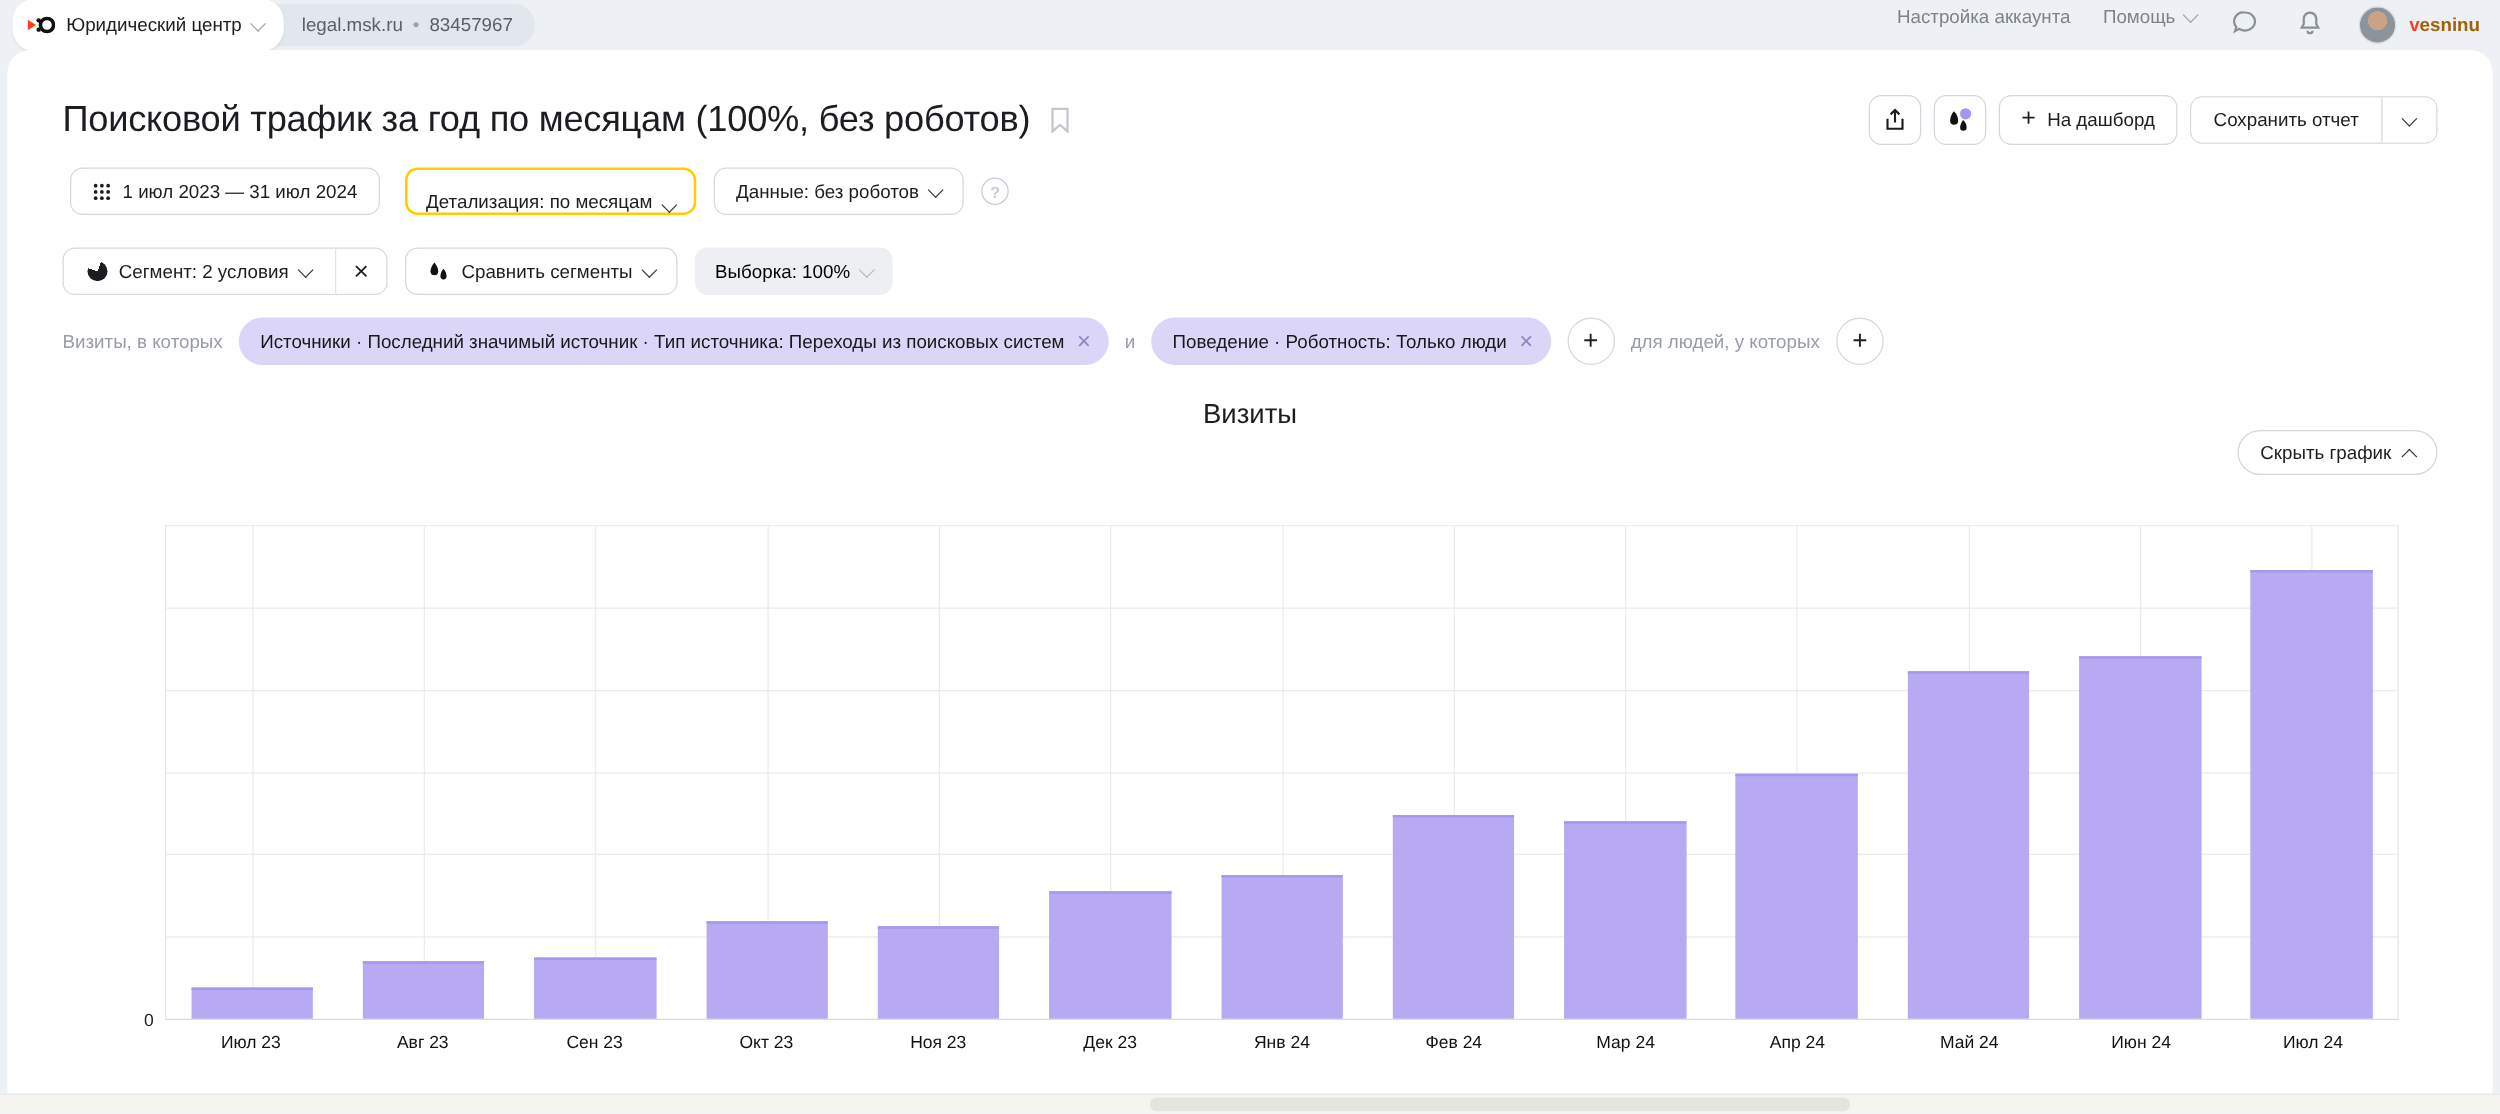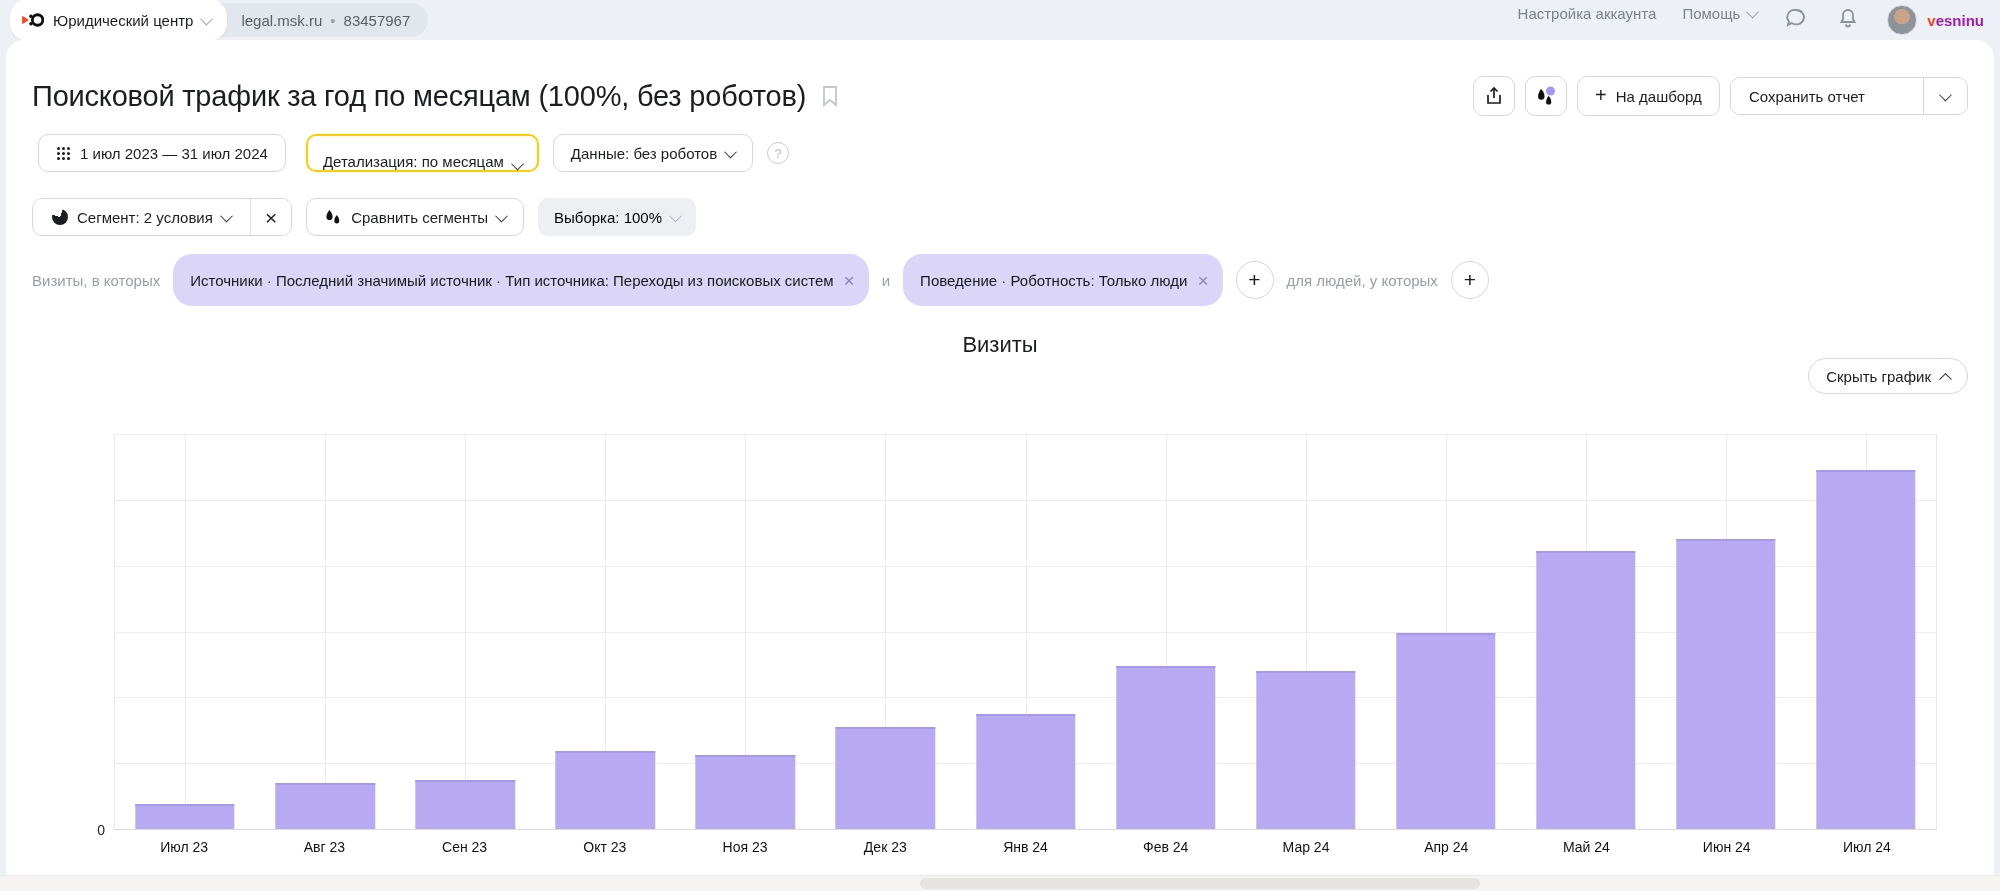--- a/index.html
+++ b/index.html
@@ -13,56 +13,56 @@
   .counter-group { display:inline-flex; align-items:center; background:#e2e7ee; border-radius:18px; height:34px; }
   .counter-pill { display:inline-flex; align-items:center; gap:9px; background:#fff; border-radius:18px; height:42px; padding:0 16px 0 12px; box-shadow:0 1px 2px rgba(40,50,70,.08); cursor:pointer; }
   .counter-name { font-size:15px; font-weight:500; }
   .counter-id { display:inline-flex; align-items:center; gap:8px; padding:0 18px 0 14px; font-size:15px; color:#5b6068; }
   .counter-id .dot { color:#9aa0a8; }
   .topbar-right { margin-left:auto; display:flex; align-items:flex-start; gap:26px; }
   .top-link { font-size:15px; color:#7d828b; cursor:pointer; display:inline-flex; align-items:center; gap:8px; }
   .icon-btn-plain { width:26px; height:26px; display:inline-flex; align-items:center; justify-content:center; cursor:pointer; }
   .user { display:inline-flex; align-items:center; gap:10px; cursor:pointer; }
   .avatar { width:30px; height:30px; border-radius:50%; background:radial-gradient(circle at 50% 38%, #caa285 0 34%, #8d939b 35% 100%), linear-gradient(#b7bdc4,#6f757d); background-blend-mode:normal; border:1px solid #d6d9de; }
-  .username { font-size:15px; font-weight:700; color:#a21caf; display:inline-block; }
+  .username { font-size:15px; font-weight:700; color:#a16207; display:inline-block; }
   .username::first-letter { color:#fc3f1d; }
   
   .chev { width:9px; height:9px; border-right:1.8px solid #6f7publi680; border-right:1.8px solid #6f7480; border-bottom:1.8px solid #6f7480; transform:rotate(45deg) translate(-1px,-1px); display:inline-block; }
   .chev.up { transform:rotate(225deg) translate(-2px,-2px); }
   .chev.gray { border-color:#9aa0a8; }
   .chev.dark { border-color:#33353a; }
   
-  .card { position:absolute; top:40px; left:6px; right:6px; bottom:16px; background:#fff; border-radius:18px 18px 0 0; padding:0 26px; }
+  .card { position:absolute; top:40px; left:6px; right:6px; bottom:16px; background:#fff; border-radius:18px 18px 0 0; padding:0 44px; }
   .title-row { display:flex; align-items:center; margin-top:34px; height:44px; }
   h1 { font-size:29px; font-weight:500; letter-spacing:-.2px; }
   .bookmark { margin-left:14px; cursor:pointer; display:inline-flex; }
   .title-actions { margin-left:auto; display:flex; align-items:center; gap:10px; }
   .sq-btn { width:42px; height:40px; border:1px solid #d5d7dc; border-radius:10px; background:#fff; display:inline-flex; align-items:center; justify-content:center; cursor:pointer; position:relative; }
   .btn { height:40px; border:1px solid #d5d7dc; border-radius:10px; background:#fff; display:inline-flex; align-items:center; gap:9px; padding:0 17px; font-size:15px; cursor:pointer; white-space:nowrap; }
-  .split { display:inline-flex; border:1px solid #d5d7dc; border-radius:10px; overflow:hidden; height:38px;gap:40px; }
+  .split { display:inline-flex; border:1px solid #d5d7dc; border-radius:10px; overflow:hidden; height:38px; }
   .split .main { padding:0 18px; display:inline-flex; align-items:center; font-size:15px; cursor:pointer; background:#fff; }
   .split .arrow { width:44px; display:inline-flex; align-items:center; justify-content:center; border-left:1px solid #d5d7dc; cursor:pointer; background:#fff; }
   .plus-glyph { font-size:20px; font-weight:400; line-height:1; margin-top:-2px; }
   
   .filter-row { display:flex; align-items:center; margin-top:16px; gap:14px; }
   .filter-row.second { margin-top:26px; }
   .seg-group { display:inline-flex; border:1px solid #d5d7dc; border-radius:10px; overflow:hidden; height:38px; }
   .seg-group .seg { padding:0 19px; display:inline-flex; align-items:center; gap:9px; font-size:15px; background:#fff; cursor:pointer; border-left:1px solid #e2e4e8; }
   .seg-group .seg:first-child { border-left:none; }
   .btn.h38 { height:38px; }
   .btn.yellow { border:2px solid #ffcc00; padding:0 15px; }
   .help-circle { width:22px; height:22px; border:1.6px solid #c9ccd2; border-radius:50%; color:#c9ccd2; font-size:13px; font-weight:700; display:inline-flex; align-items:center; justify-content:center; cursor:pointer; }
   .pill-muted { height:38px; background:#edeff2; border-radius:10px; display:inline-flex; align-items:center; gap:9px; padding:0 16px; font-size:15px; color:#000000; cursor:pointer; }
   .pill-muted .chev { border-color:#b3b8c0; }
   .pie-icon { width:16px; height:16px; border-radius:50%; background:conic-gradient(from 20deg,#1c1d21 0 268deg,transparent 268deg 360deg); }
   .x-glyph { font-size:21px; line-height:1; color:#1c1d21; }
   
   .chips-row { display:flex; align-items:center; margin-top:18px; gap:13px; }
   .muted-label { font-size:15px; color:#989da6; }
-  .chip { display:inline-flex; align-items:center; gap:10px; background:#dbd6f7; border-radius:19px; height:52px; padding:0 14px 0 17px; font-size:15px; color:#17181c; cursor:pointer; }
+  .chip { display:inline-flex; align-items:center; gap:10px; background:#dbd6f7; border-radius:19px; height:38px; padding:0 14px 0 17px; font-size:15px; color:#17181c; cursor:pointer; }
   .chip .chip-x { font-size:19px; color:#8b84bd; cursor:pointer; line-height:1; }
   .circle-btn { width:38px; height:38px; border:1px solid #d5d7dc; border-radius:50%; background:#fff; display:inline-flex; align-items:center; justify-content:center; font-size:21px; color:#1c1d21; cursor:pointer; flex:none; }
   
   .section-row { display:flex; align-items:center; margin-top:26px;flex-direction:column; }
   h2 { font-size:22px; font-weight:500; }
   .hide-chart { margin-left:auto; height:36px; border:1px solid #d5d7dc; border-radius:19px; background:#fff; display:inline-flex; align-items:center; gap:10px; padding:0 17px; font-size:15px; cursor:pointer; }
   
   .chart-block { margin:40px 31px 0 82px; position:relative; }
   .plot { height:396px; position:relative; border-left:1px solid #e7e7e7; border-right:1px solid #e7e7e7; border-bottom:1px solid #dcdcdc; }
   .hline { position:absolute; left:0; right:0; height:1px; background:#ececec; }

